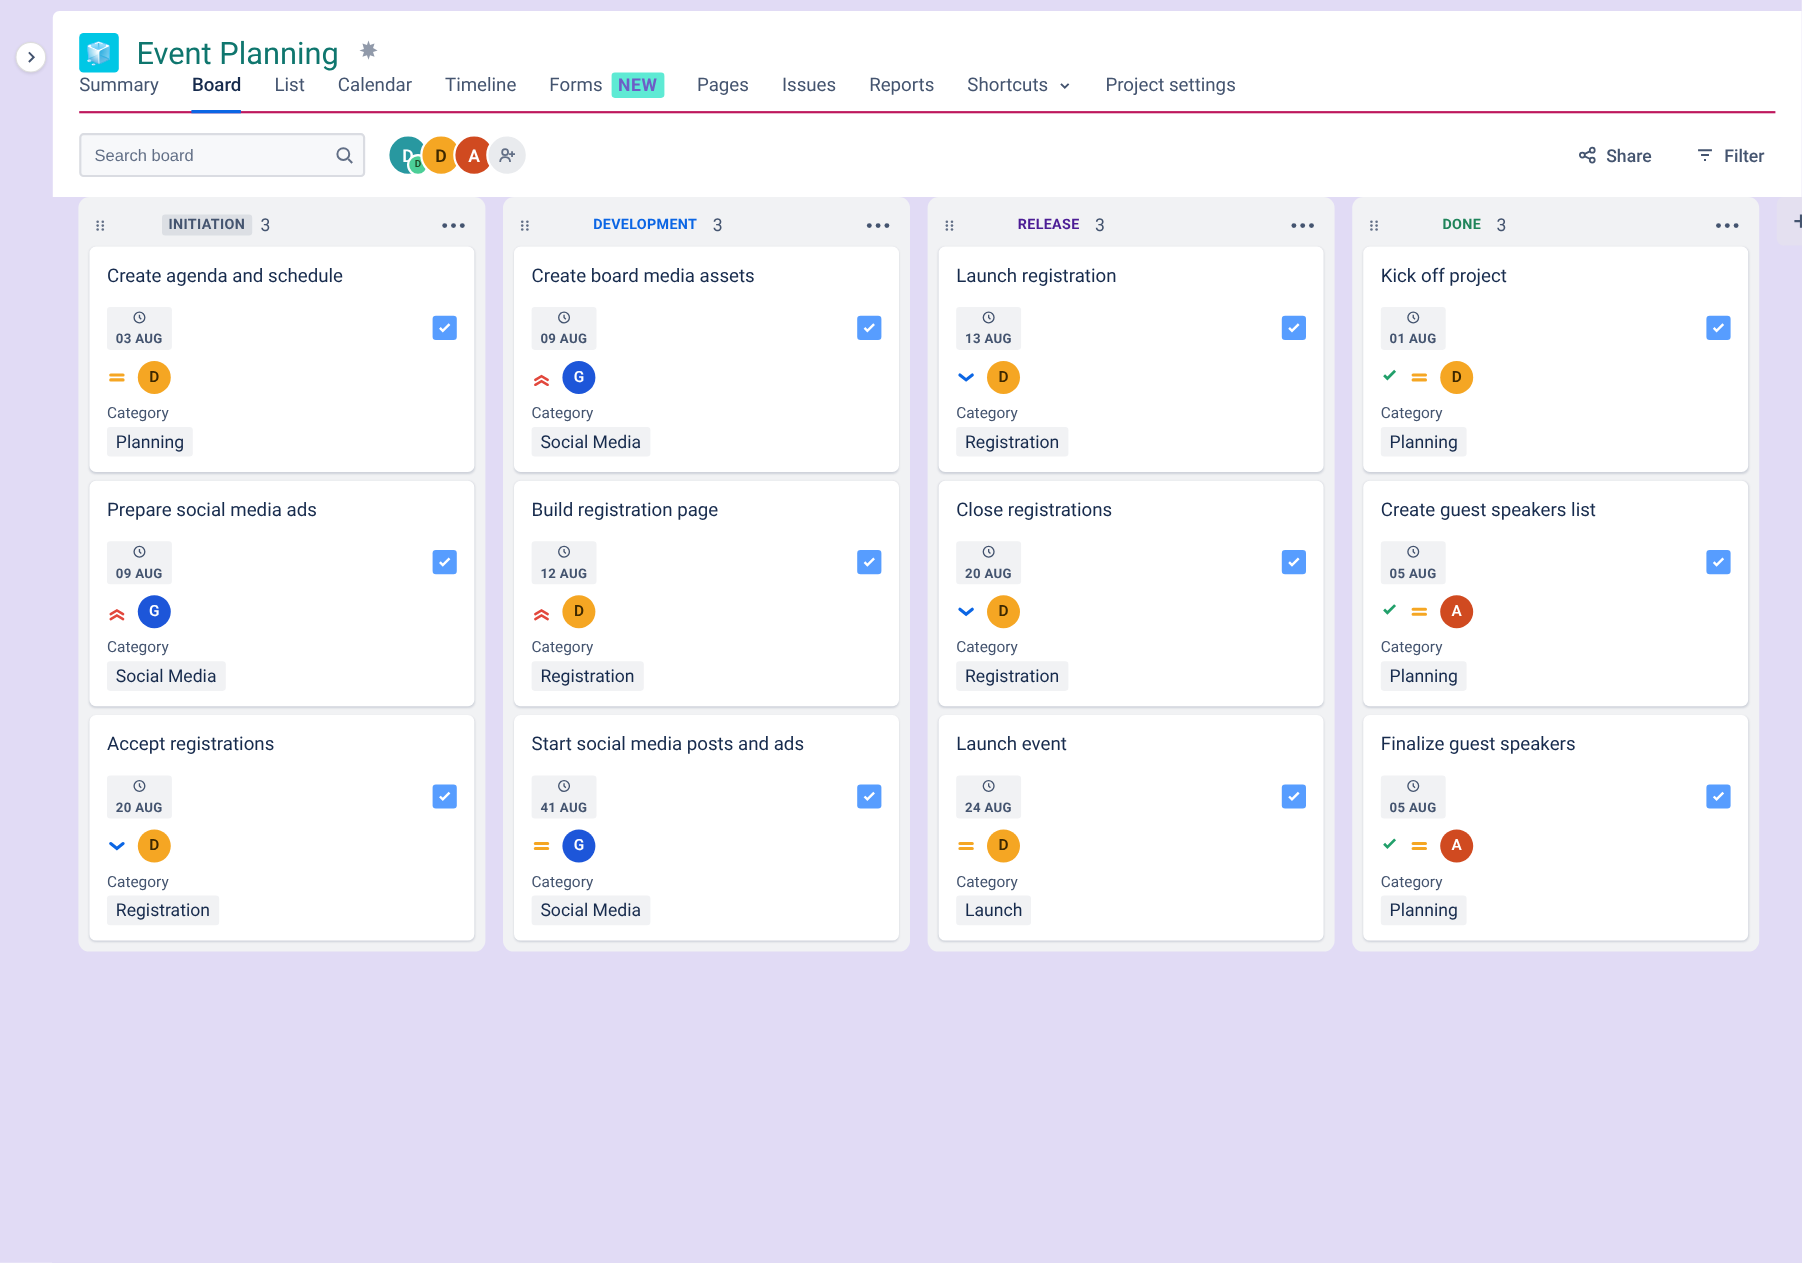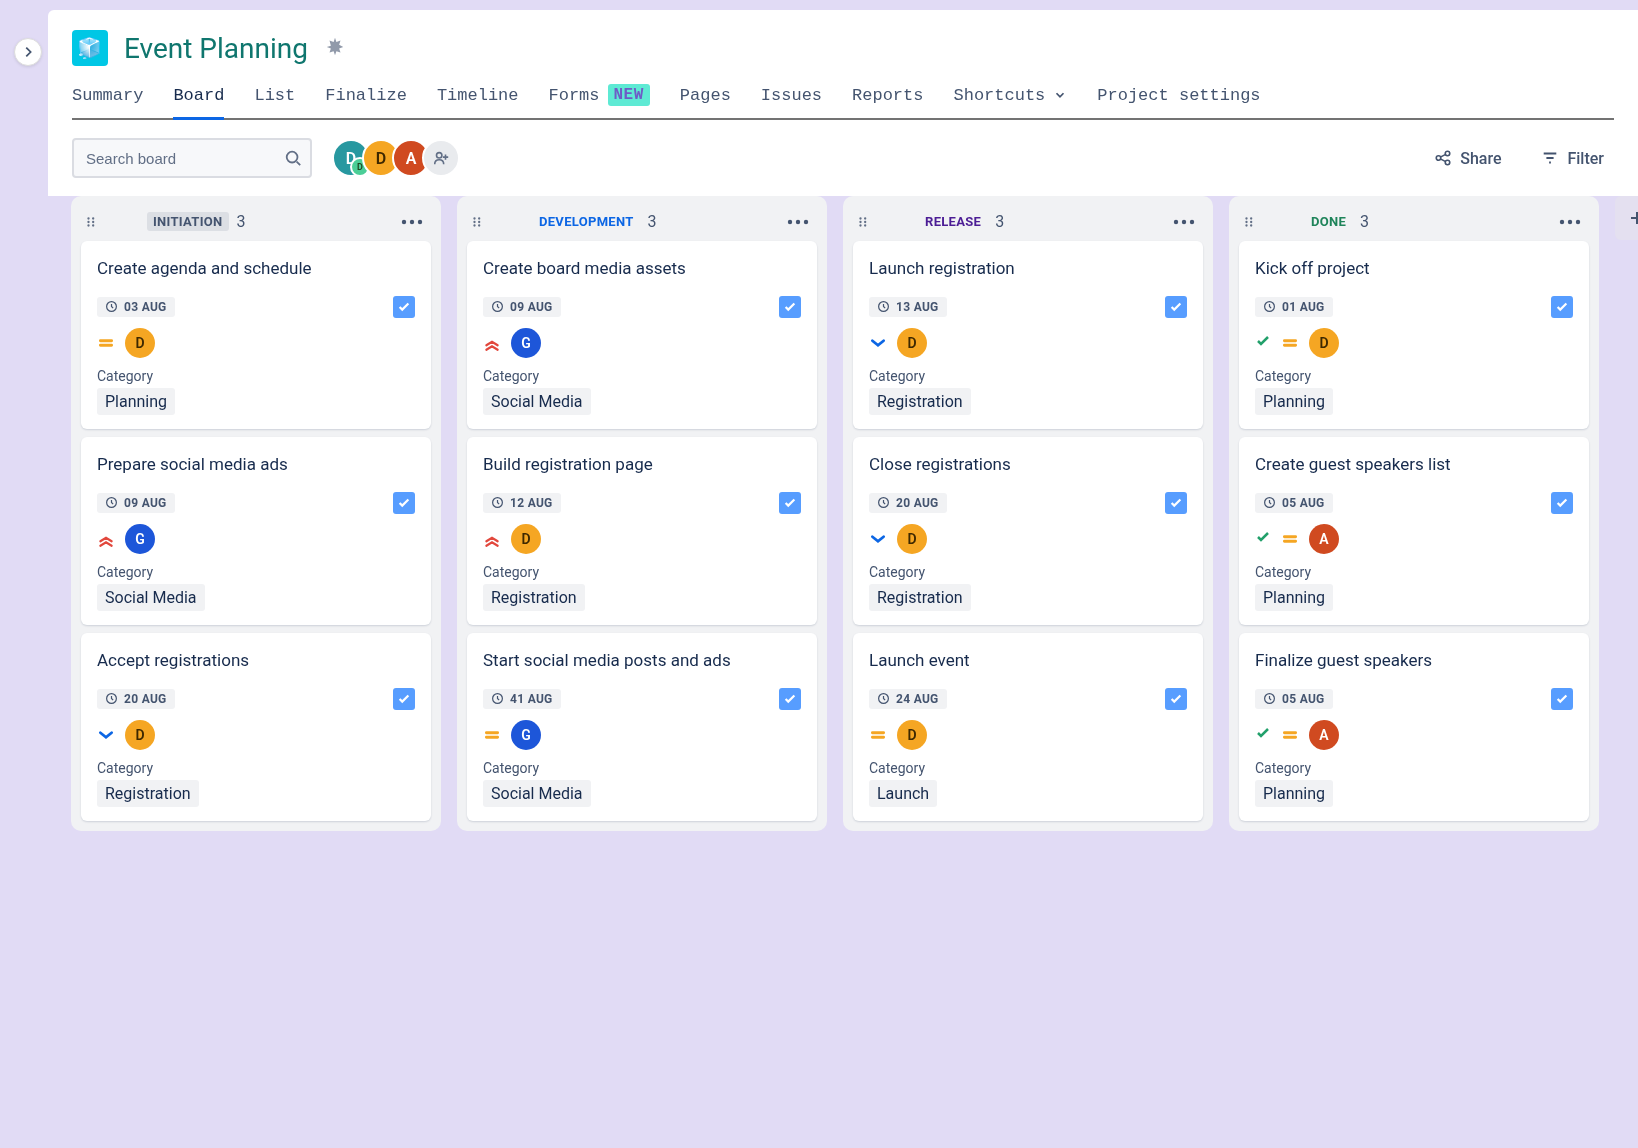--- a/index.html
+++ b/index.html
@@ -24,29 +24,29 @@
 
 .main { flex: 1; background: #fff; border-top-left-radius: 6px; margin-top: 10px; display: flex; flex-direction: column; overflow: hidden; }
 
 .header { padding: 20px 24px 0; }
 .title-row { display: flex; align-items: center; gap: 16px; }
 .project-icon { width: 36px; height: 36px; background: #00C7E5; border-radius: 4px; display:flex; align-items:center; justify-content:center; font-size:20px; }
 .project-title { font-size: 28px; font-weight: 400; color: #0f766e; }
 .customize-icon { color: #626F86; cursor: pointer; }
 .customize-icon svg { width: 22px; height: 22px; }
 
-.tabs { display: flex; gap: 30px; margin-top: 18px; border-bottom: 2px solid #737373; font-family: Liberation Mono, monospace; }
+.tabs { display: flex; gap: 30px; border-bottom: 2px solid #be185d; }
 .tab { padding: 0 0 12px 0; font-size: 17px; color: #44546F; cursor: pointer; position: relative; display: flex; align-items: center; gap: 8px; }
 .tab.active { color: #172B4D; font-weight: 500; }
 .tab.active::after { content: ''; position: absolute; left: 0; right: 0; bottom: -2px; height: 3px; background: #0C66E4; }
 .tab-badge { background: #5eead4; color: #6E5DC6; font-size: 16px; font-weight: 700; padding: 2px 6px; border-radius: 3px; letter-spacing: 0.5px; }
 .tab .chev { width: 14px; height: 14px; }
 
 .toolbar { display: flex; align-items: center; padding: 18px 24px; gap: 20px; }
-.search-wrap { position: relative; width: 240px; }
+.search-wrap { position: relative; width: 260px; }
 .search-input {
   width: 100%; height: 40px; border: 2px solid #DADCE2; border-radius: 4px;
   padding: 0 36px 0 12px; font-size: 15px; background: #F7F8FA; color: #172B4D;
 }
 .search-input::placeholder { color: #626F86; }
 .search-icon-wrap { position: absolute; right: 10px; top: 50%; transform: translateY(-50%); color: #626F86; }
 .search-icon-wrap svg { width: 18px; height: 18px; display:block; }
 
 .avatars { display: flex; align-items: center; }
 .avatar { width: 38px; height: 38px; border-radius: 50%; display:flex; align-items:center; justify-content:center; color:#fff; font-weight:600; font-size:16px; border:2px solid #fff; margin-left: -8px; position: relative; }
@@ -75,21 +75,21 @@
 .col-name.green { color:#1F845A; }
 .col-count { color:#44546F; font-size:16px; }
 .col-spacer { flex:1; }
 .col-menu { color:#44546F; cursor:pointer; padding:4px; }
 .col-menu svg { width:22px; height:6px; display:block; }
 
 .cards { display:flex; flex-direction:column; gap:8px;justify-content:space-between; }
 .card { background:#fff; border-radius:6px; padding:16px 16px 14px; box-shadow:0 1px 2px rgba(9,30,66,0.15); cursor:pointer; }
 .card-title { font-size:17px; color:#172B4D; margin-bottom: 16px; line-height:1.35; }
 .card-row { display:flex; align-items:center; justify-content:space-between; margin-bottom:10px; }
-.date-chip { display:inline-flex; align-items:center; gap:6px; background:#F1F2F4; padding:3px 8px; border-radius:3px; font-size:12px; font-weight:700; color:#44546F; letter-spacing:0.3px; }
+.date-chip { display:inline-flex; align-items:center; gap:6px; background:#F1F2F4; padding:3px 8px; border-radius:3px; font-size:12px; font-weight:700; color:#44546F; letter-spacing:0.3px;flex-direction:column; }
 .date-chip svg { width:13px; height:13px; }
 .check-icon { width:22px; height:22px; background:#579DFF; border-radius:3px; display:flex; align-items:center; justify-content:center; }
 .check-icon svg { width:14px; height:14px; stroke:#fff; }
 
 .meta-row { display:flex; align-items:center; gap:10px; margin-bottom:10px; }
 .prio-icon { width:18px; display:flex; align-items:center; justify-content:center; }
 .done-tick svg { width:16px; height:16px; stroke:#22A06B; stroke-width:2.5; }
 .assignee { width:30px; height:30px; border-radius:50%; display:flex; align-items:center; justify-content:center; font-weight:600; font-size:14px; }
 .assignee.orange { background:#F5A623; color:#3d2800; }
 .assignee.blue { background:#1D56D9; color:#fff; }
@@ -132,21 +132,21 @@
           <div class="tab">
             <span>Summary</span>
           </div>
           <div class="tab active">
             <span>Board</span>
           </div>
           <div class="tab">
             <span>List</span>
           </div>
           <div class="tab">
-            <span>Finalize</span>
+            <span>Calendar</span>
           </div>
           <div class="tab">
             <span>Timeline</span>
           </div>
           <div class="tab">
             <span>Forms</span>
             <span class="tab-badge">NEW</span>
           </div>
           <div class="tab">
             <span>Pages</span>

